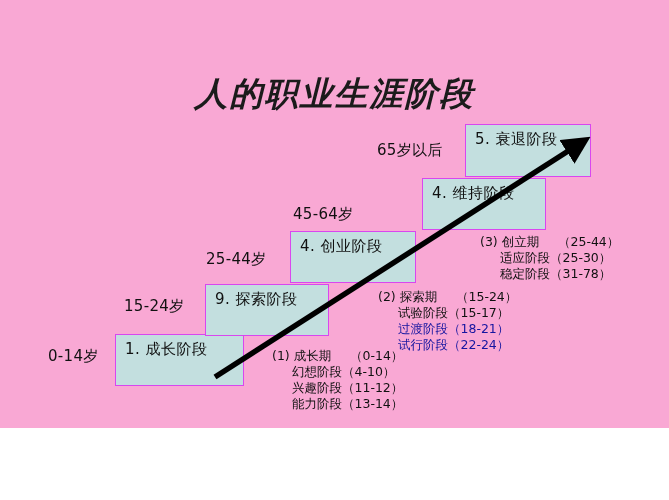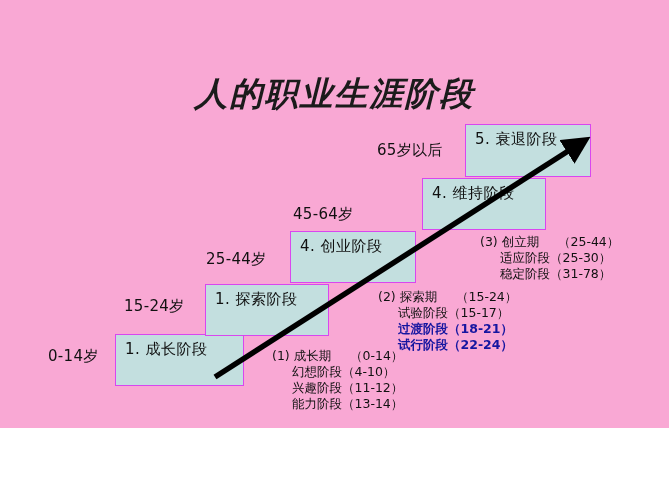--- a/index.html
+++ b/index.html
@@ -85,21 +85,21 @@
     position: absolute;
     font-size: 12.5px;
     line-height: 16px;
     color: #111111;
     white-space: nowrap;
   }
   .note .note-row { display: block; }
   .note .note-row.indent { padding-left: 20px; }
   .note .note-row.hl {
     color: #1515a0;
-    font-weight: 700;
+    font-weight: 400;
   }
   .note .note-name { display: inline-block; }
   .note .note-range { display: inline-block; }
   .note .note-row.head .note-name { min-width: 62px; }
   .note .note-row.head .note-range { padding-left: 16px; }
 
   #note-1 { left: 272px; top: 348px; }
   #note-2 { left: 378px; top: 289px; }
   #note-3 { left: 480px; top: 234px; }
 </style>
@@ -113,21 +113,21 @@
   <div class="age-label" id="age-0">0-14岁</div>
   <div class="age-label" id="age-1">15-24岁</div>
   <div class="age-label" id="age-2">25-44岁</div>
   <div class="age-label" id="age-3">45-64岁</div>
   <div class="age-label" id="age-4">65岁以后</div>
 
   <div class="step-box" id="box-1">
     <span class="step-label">1. 成长阶段</span>
   </div>
   <div class="step-box" id="box-2">
-    <span class="step-label">1. 探索阶段</span>
+    <span class="step-label">9. 探索阶段</span>
   </div>
   <div class="step-box" id="box-3">
     <span class="step-label">4. 创业阶段</span>
   </div>
   <div class="step-box" id="box-4">
     <span class="step-label">4. 维持阶段</span>
   </div>
   <div class="step-box" id="box-5">
     <span class="step-label">5. 衰退阶段</span>
   </div>

